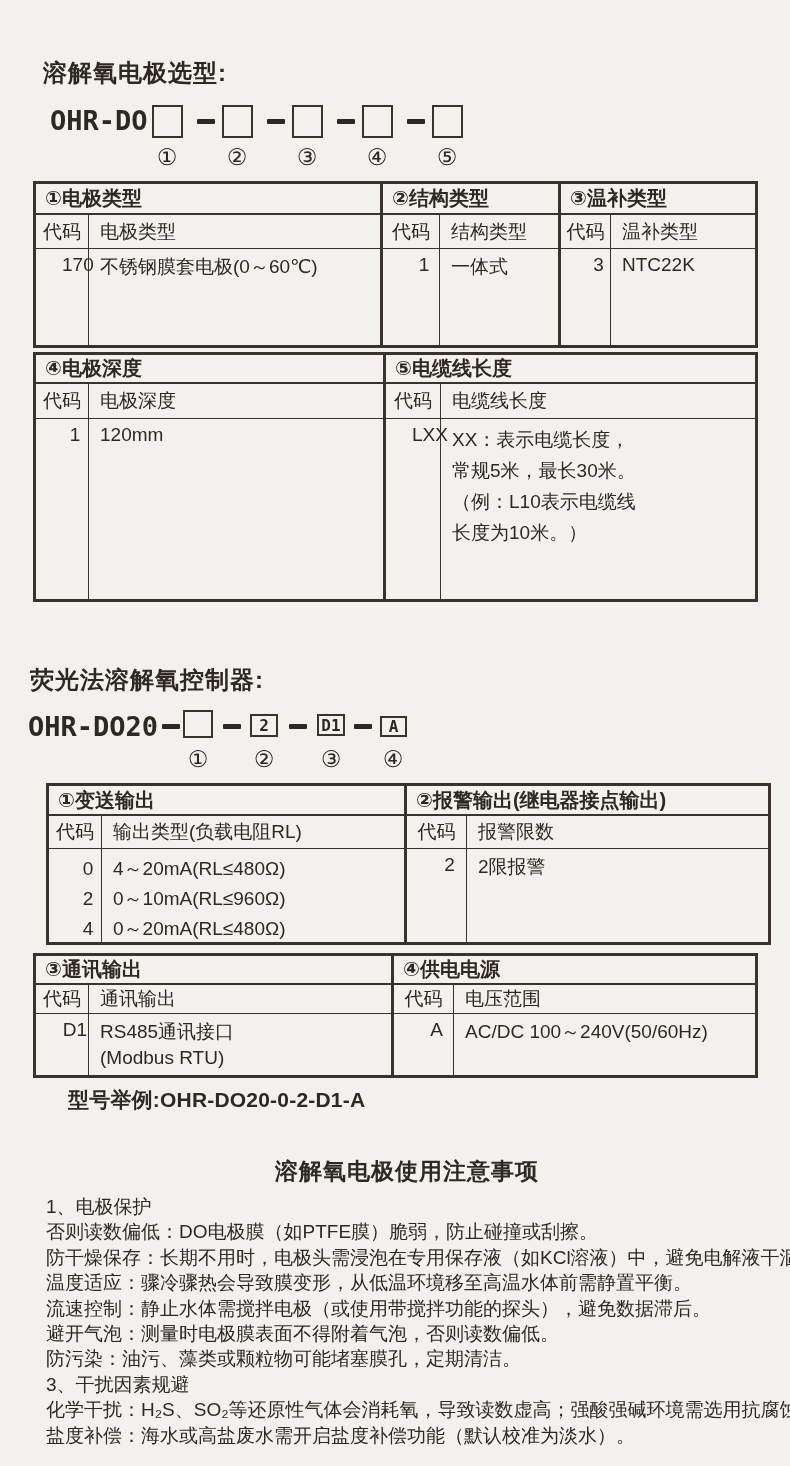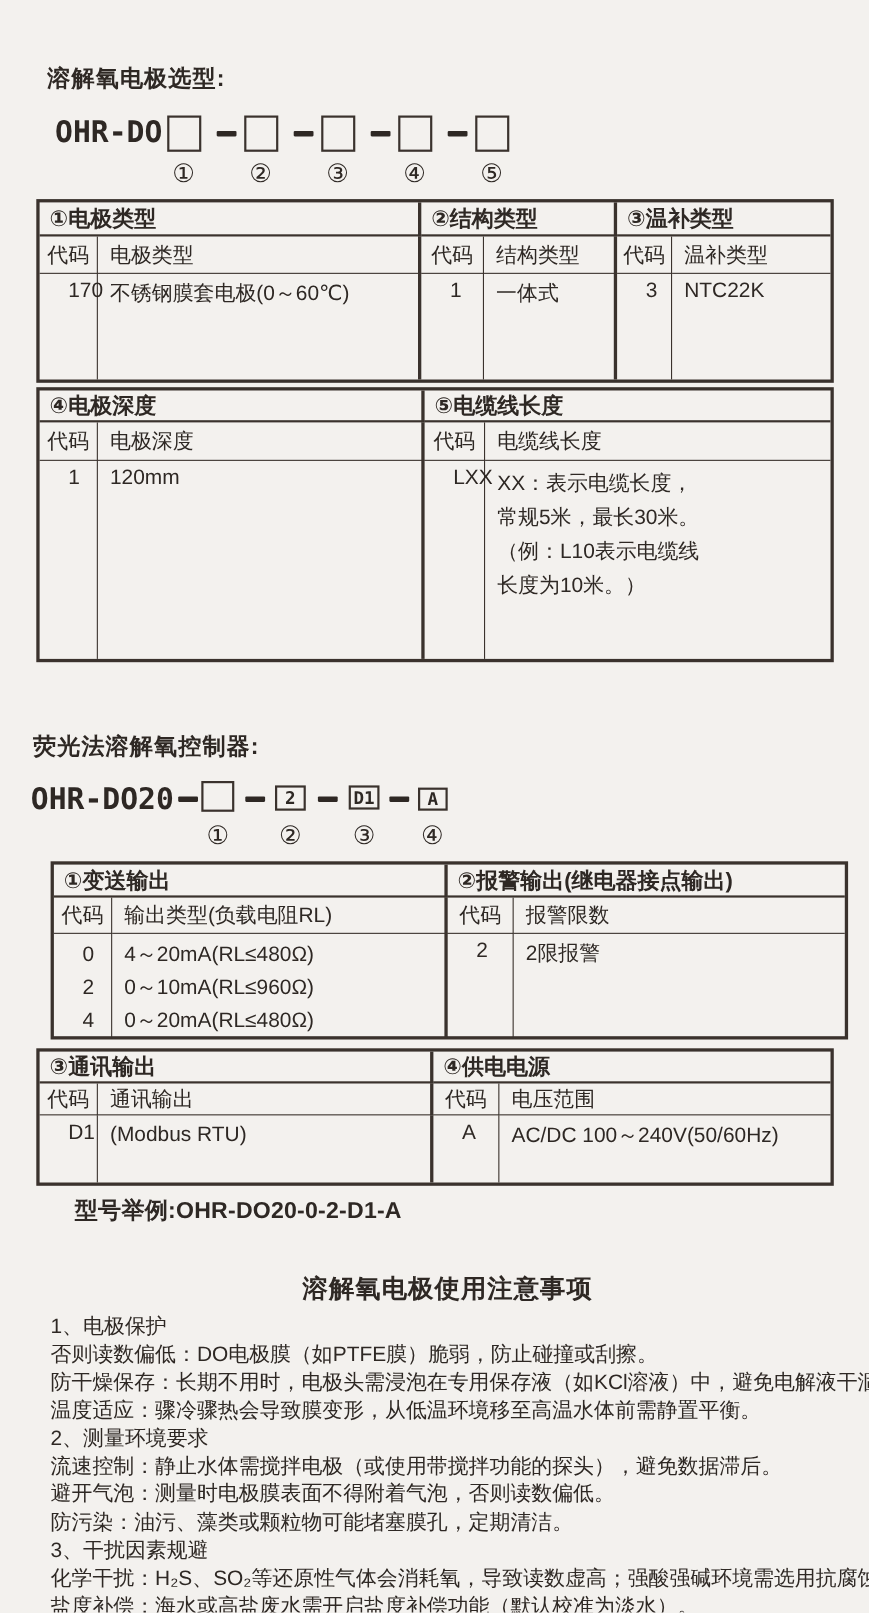--- a/index.html
+++ b/index.html
@@ -8,21 +8,21 @@
     --line:#3a322d;
   }
   *{margin:0;padding:0;box-sizing:border-box;}
   html,body{background:var(--bg);}
   body{
     width:790px;height:1466px;position:relative;overflow:hidden;
     font-family:"Liberation Sans","DejaVu Sans",sans-serif;
     color:var(--ink);
   }
   .abs{position:absolute;}
-  .sec-title{font-size:21px;font-weight:bold;letter-spacing:1px;text-align:center;}
+  .sec-title{font-size:24px;font-weight:bold;letter-spacing:1px;text-align:center;}
 
   
   .model-row{position:absolute;}
   .prefix{
     position:absolute;left:0;top:2;
     font-family:"DejaVu Sans Mono","Liberation Mono",monospace;
     font-size:27px;font-weight:600;line-height:33px;letter-spacing:0px;
   }
   .mbox{
     position:absolute;border:2px solid var(--line);background:transparent;
@@ -41,21 +41,21 @@
   .sp2{grid-column:span 2;}
   .bR1{border-right:1.5px solid var(--line);}
   .bR3{border-right:3px solid var(--line);}
   .bB1{border-bottom:1.5px solid var(--line);}
   .bB3{border-bottom:2.5px solid var(--line);}
   .ttl{display:flex;align-items:center;padding-left:9px;font-weight:bold;font-size:20px;white-space:nowrap;}
   .hdr{display:flex;align-items:center;font-size:19px;white-space:nowrap;}
   .hdr.code{justify-content:center;}
   .hdr.type{padding-left:11px;}
   .dat{font-size:19px;padding-top:5px;}
-  .dat.code{padding-left:26px;}
+  .dat.code{text-align:center;padding-left:26px;}
   .dat.type{padding-left:11px;}
   .lh31 div{line-height:31px;}
   .lh30 div{line-height:30px;}
   .lh26 div{line-height:26px;}
 
   .example-line{font-size:21px;font-weight:600;letter-spacing:0.2px;margin-left:24px;}
 
   
   .notes{position:absolute;left:46px;top:1156px;width:722px;}
   .notes-title{text-align:center;font-size:23px;font-weight:bold;letter-spacing:1px;margin-bottom:7px;}
@@ -169,34 +169,34 @@
   <div class="cell ttl sp2 bR3 bB3">③通讯输出</div>
   <div class="cell ttl sp2 bB3">④供电电源</div>
 
   <div class="cell hdr code bR1 bB1">代码</div>
   <div class="cell hdr type bR3 bB1">通讯输出</div>
   <div class="cell hdr code bR1 bB1">代码</div>
   <div class="cell hdr type bB1">电压范围</div>
 
   <div class="cell dat code bR1">D1</div>
   <div class="cell dat type bR3 lh26">
+    <div>RS485通讯接口</div>
     <div>(Modbus RTU)</div>
   </div>
   <div class="cell dat code bR1">A</div>
   <div class="cell dat type">AC/DC 100～240V(50/60Hz)</div>
 </div>
 
 <div class="abs example-line" style="left:44px;top:1086px;">型号举例:OHR-DO20-0-2-D1-A</div>
 
 <div class="notes">
   <div class="notes-title">溶解氧电极使用注意事项</div>
   <div class="nline">1、电极保护</div>
   <div class="nline">否则读数偏低：DO电极膜（如PTFE膜）脆弱，防止碰撞或刮擦。</div>
   <div class="nline">防干燥保存：长期不用时，电极头需浸泡在专用保存液（如KCl溶液）中，避免电解液干涸。</div>
   <div class="nline">温度适应：骤冷骤热会导致膜变形，从低温环境移至高温水体前需静置平衡。</div>
-  <div class="nline">2、测量环境要求</div>
   <div class="nline">流速控制：静止水体需搅拌电极（或使用带搅拌功能的探头），避免数据滞后。</div>
   <div class="nline">避开气泡：测量时电极膜表面不得附着气泡，否则读数偏低。</div>
   <div class="nline">防污染：油污、藻类或颗粒物可能堵塞膜孔，定期清洁。</div>
   <div class="nline">3、干扰因素规避</div>
   <div class="nline">化学干扰：H₂S、SO₂等还原性气体会消耗氧，导致读数虚高；强酸强碱环境需选用抗腐蚀电极。</div>
   <div class="nline">盐度补偿：海水或高盐废水需开启盐度补偿功能（默认校准为淡水）。</div>
 </div>
 
 </body></html>

